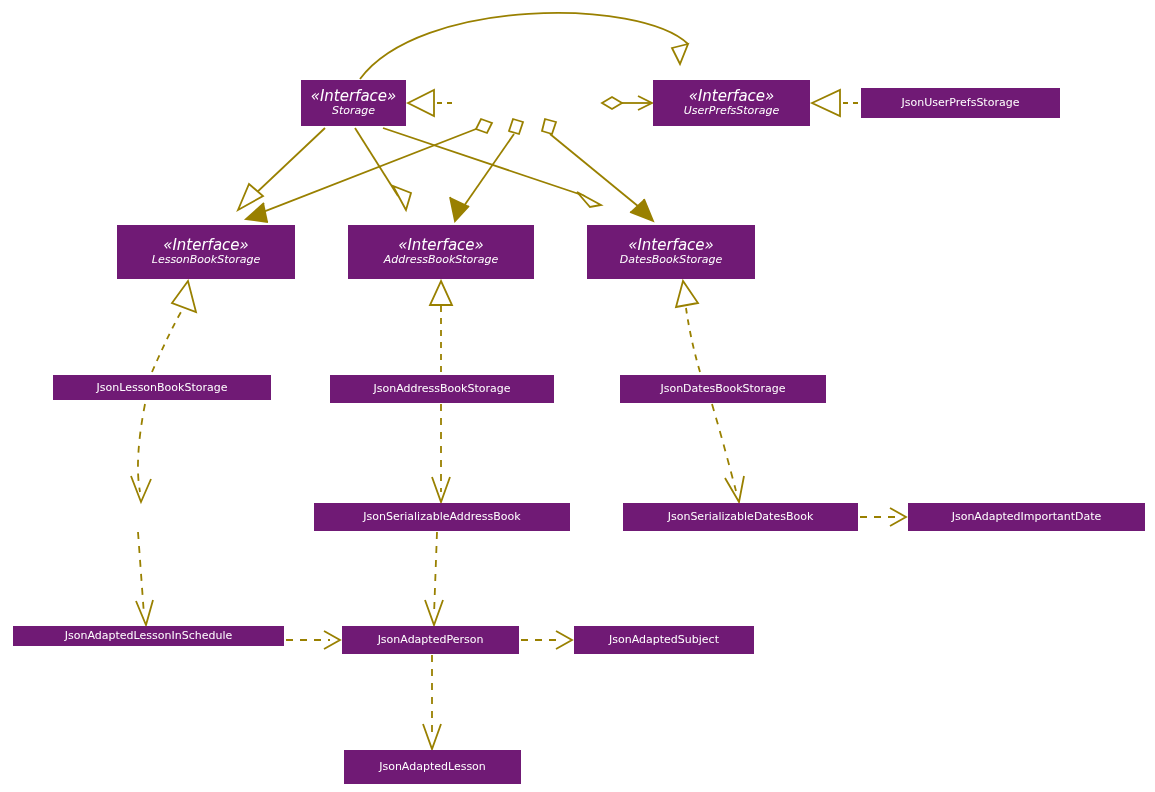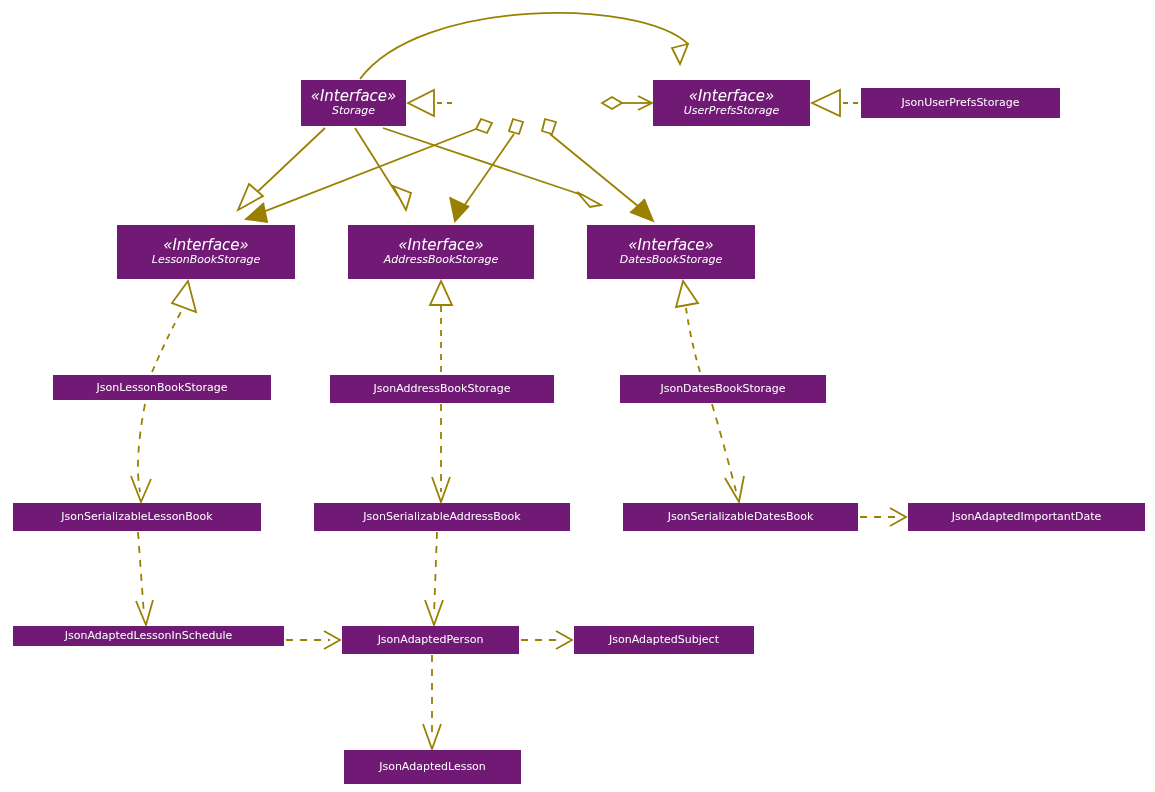--- a/index.html
+++ b/index.html
@@ -212,23 +212,20 @@
   </div>
 
   <div class="node plain" style="left:330px; top:375px; width:224px; height:28px;align-items:center;">
     <span class="nm">JsonAddressBookStorage</span>
   </div>
 
   <div class="node plain" style="left:620px; top:375px; width:206px; height:28px;">
     <span class="nm">JsonDatesBookStorage</span>
   </div>
 
-  <div class="node plain" style="left:13px; top:503px; width:248px; height:28px;">
-    <span class="nm">JsonSerializableLessonBook</span>
-  </div>
 
   <div class="node plain" style="left:314px; top:503px; width:256px; height:28px;">
     <span class="nm">JsonSerializableAddressBook</span>
   </div>
 
   <div class="node plain" style="left:623px; top:503px; width:235px; height:28px;">
     <span class="nm">JsonSerializableDatesBook</span>
   </div>
 
   <div class="node plain" style="left:908px; top:503px; width:237px; height:28px;align-items:center;">

